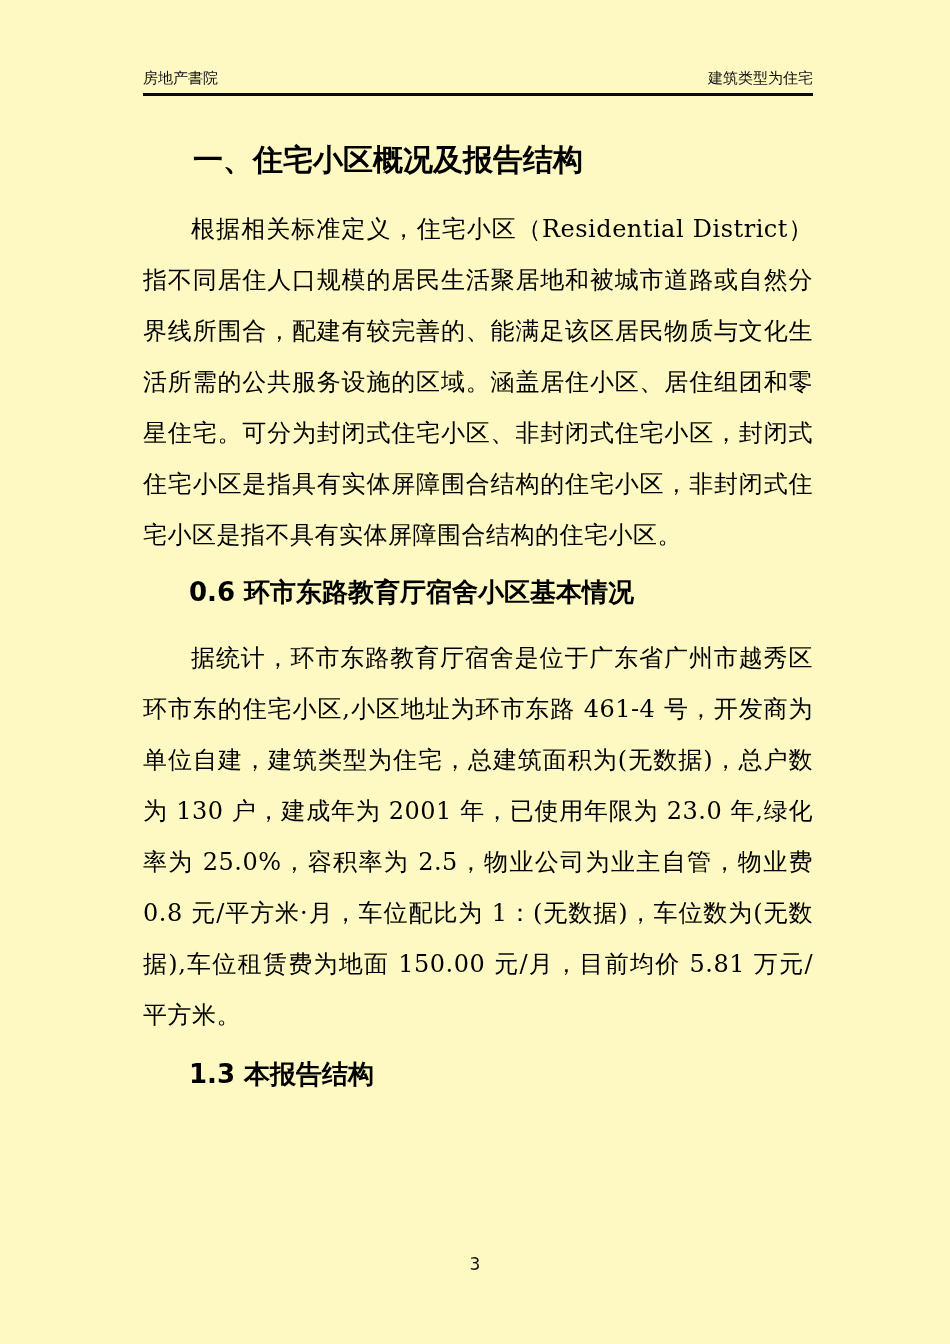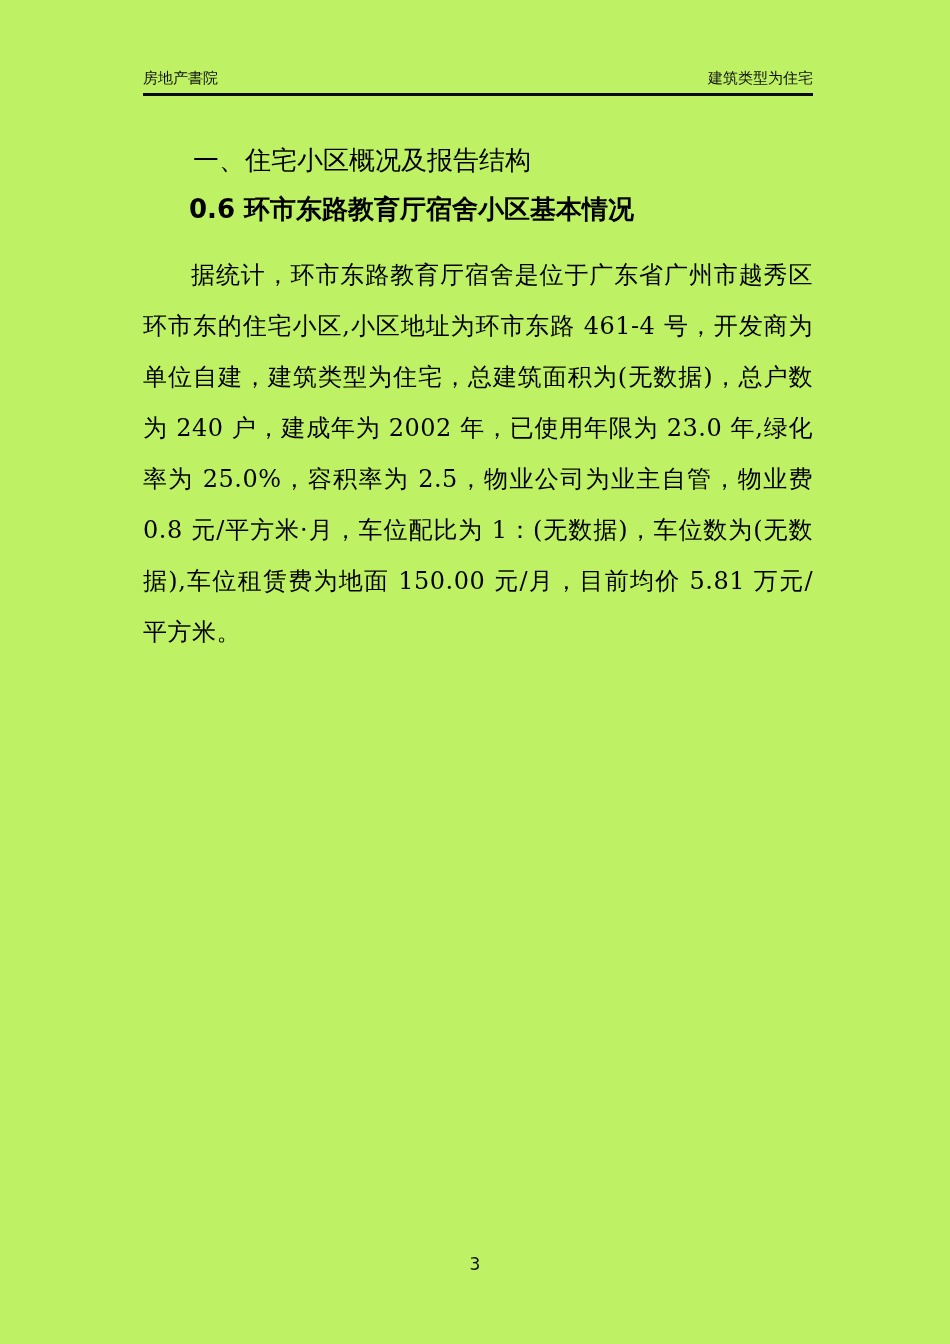--- a/index.html
+++ b/index.html
@@ -5,43 +5,43 @@
   html, body {
     margin: 0;
     padding: 0;
     background: #ffffff;
   }
   .page {
     position: relative;
     width: 950px;
     height: 1344px;
     margin: 0 auto;
-    background: #bef264;
+    background: #fef9c3;
     color: #000000;
     box-sizing: border-box;
     padding: 68px 137px 0 143px;
     overflow: hidden;
     font-family: "DejaVu Serif", "Liberation Serif", serif;
   }
   .doc-header {
     display: flex;
     justify-content: space-between;
     align-items: flex-end;
     font-family: "DejaVu Sans", "Liberation Sans", sans-serif;
     font-size: 15px;
     line-height: 20px;
     color: #111111;
     border-bottom: 3px solid #0a0a0a;
     padding-bottom: 5px;
   }
   .h1 {
     margin: 46px 0 0 50px;
     font-family: "DejaVu Sans", "Liberation Sans", sans-serif;
-    font-weight: normal;
-    font-size: 26px;
+    font-weight: bold;
+    font-size: 30px;
     line-height: 36px;
     color: #000000;
   }
   .h2 {
     margin: 30px 0 0 46px;
     font-family: "DejaVu Sans", "Liberation Sans", sans-serif;
     font-weight: bold;
     font-size: 26px;
     line-height: 34px;
     color: #000000;
@@ -78,22 +78,24 @@
 <div class="page">
 
   <div class="doc-header">
     <span>房地产書院</span>
     <span>建筑类型为住宅</span>
   </div>
 
   <div class="h1">一、住宅小区概况及报告结构</div>
 
 
+  <div class="para p1">根据相关标准定义，住宅小区（Residential District）指不同居住人口规模的居民生活聚居地和被城市道路或自然分界线所围合，配建有较完善的、能满足该区居民物质与文化生活所需的公共服务设施的区域。涵盖居住小区、居住组团和零星住宅。可分为封闭式住宅小区、非封闭式住宅小区，封闭式住宅小区是指具有实体屏障围合结构的住宅小区，非封闭式住宅小区是指不具有实体屏障围合结构的住宅小区。</div>
 
   <div class="h2 s12">0.6 环市东路教育厅宿舍小区基本情况</div>
 
-  <div class="para p2">据统计，环市东路教育厅宿舍是位于广东省广州市越秀区环市东的住宅小区,小区地址为环市东路 461-4 号，开发商为单位自建，建筑类型为住宅，总建筑面积为(无数据)，总户数为 240 户，建成年为 2002 年，已使用年限为 23.0 年,绿化率为 25.0%，容积率为 2.5，物业公司为业主自管，物业费 0.8 元/平方米·月，车位配比为 1：(无数据)，车位数为(无数据),车位租赁费为地面 150.00 元/月，目前均价 5.81 万元/平方米。</div>
+  <div class="para p2">据统计，环市东路教育厅宿舍是位于广东省广州市越秀区环市东的住宅小区,小区地址为环市东路 461-4 号，开发商为单位自建，建筑类型为住宅，总建筑面积为(无数据)，总户数为 130 户，建成年为 2001 年，已使用年限为 23.0 年,绿化率为 25.0%，容积率为 2.5，物业公司为业主自管，物业费 0.8 元/平方米·月，车位配比为 1：(无数据)，车位数为(无数据),车位租赁费为地面 150.00 元/月，目前均价 5.81 万元/平方米。</div>
 
+  <div class="h2 s13">1.3 本报告结构</div>
 
 
   <div class="page-footer">3</div>
 
 </div>
 
 </body></html>

